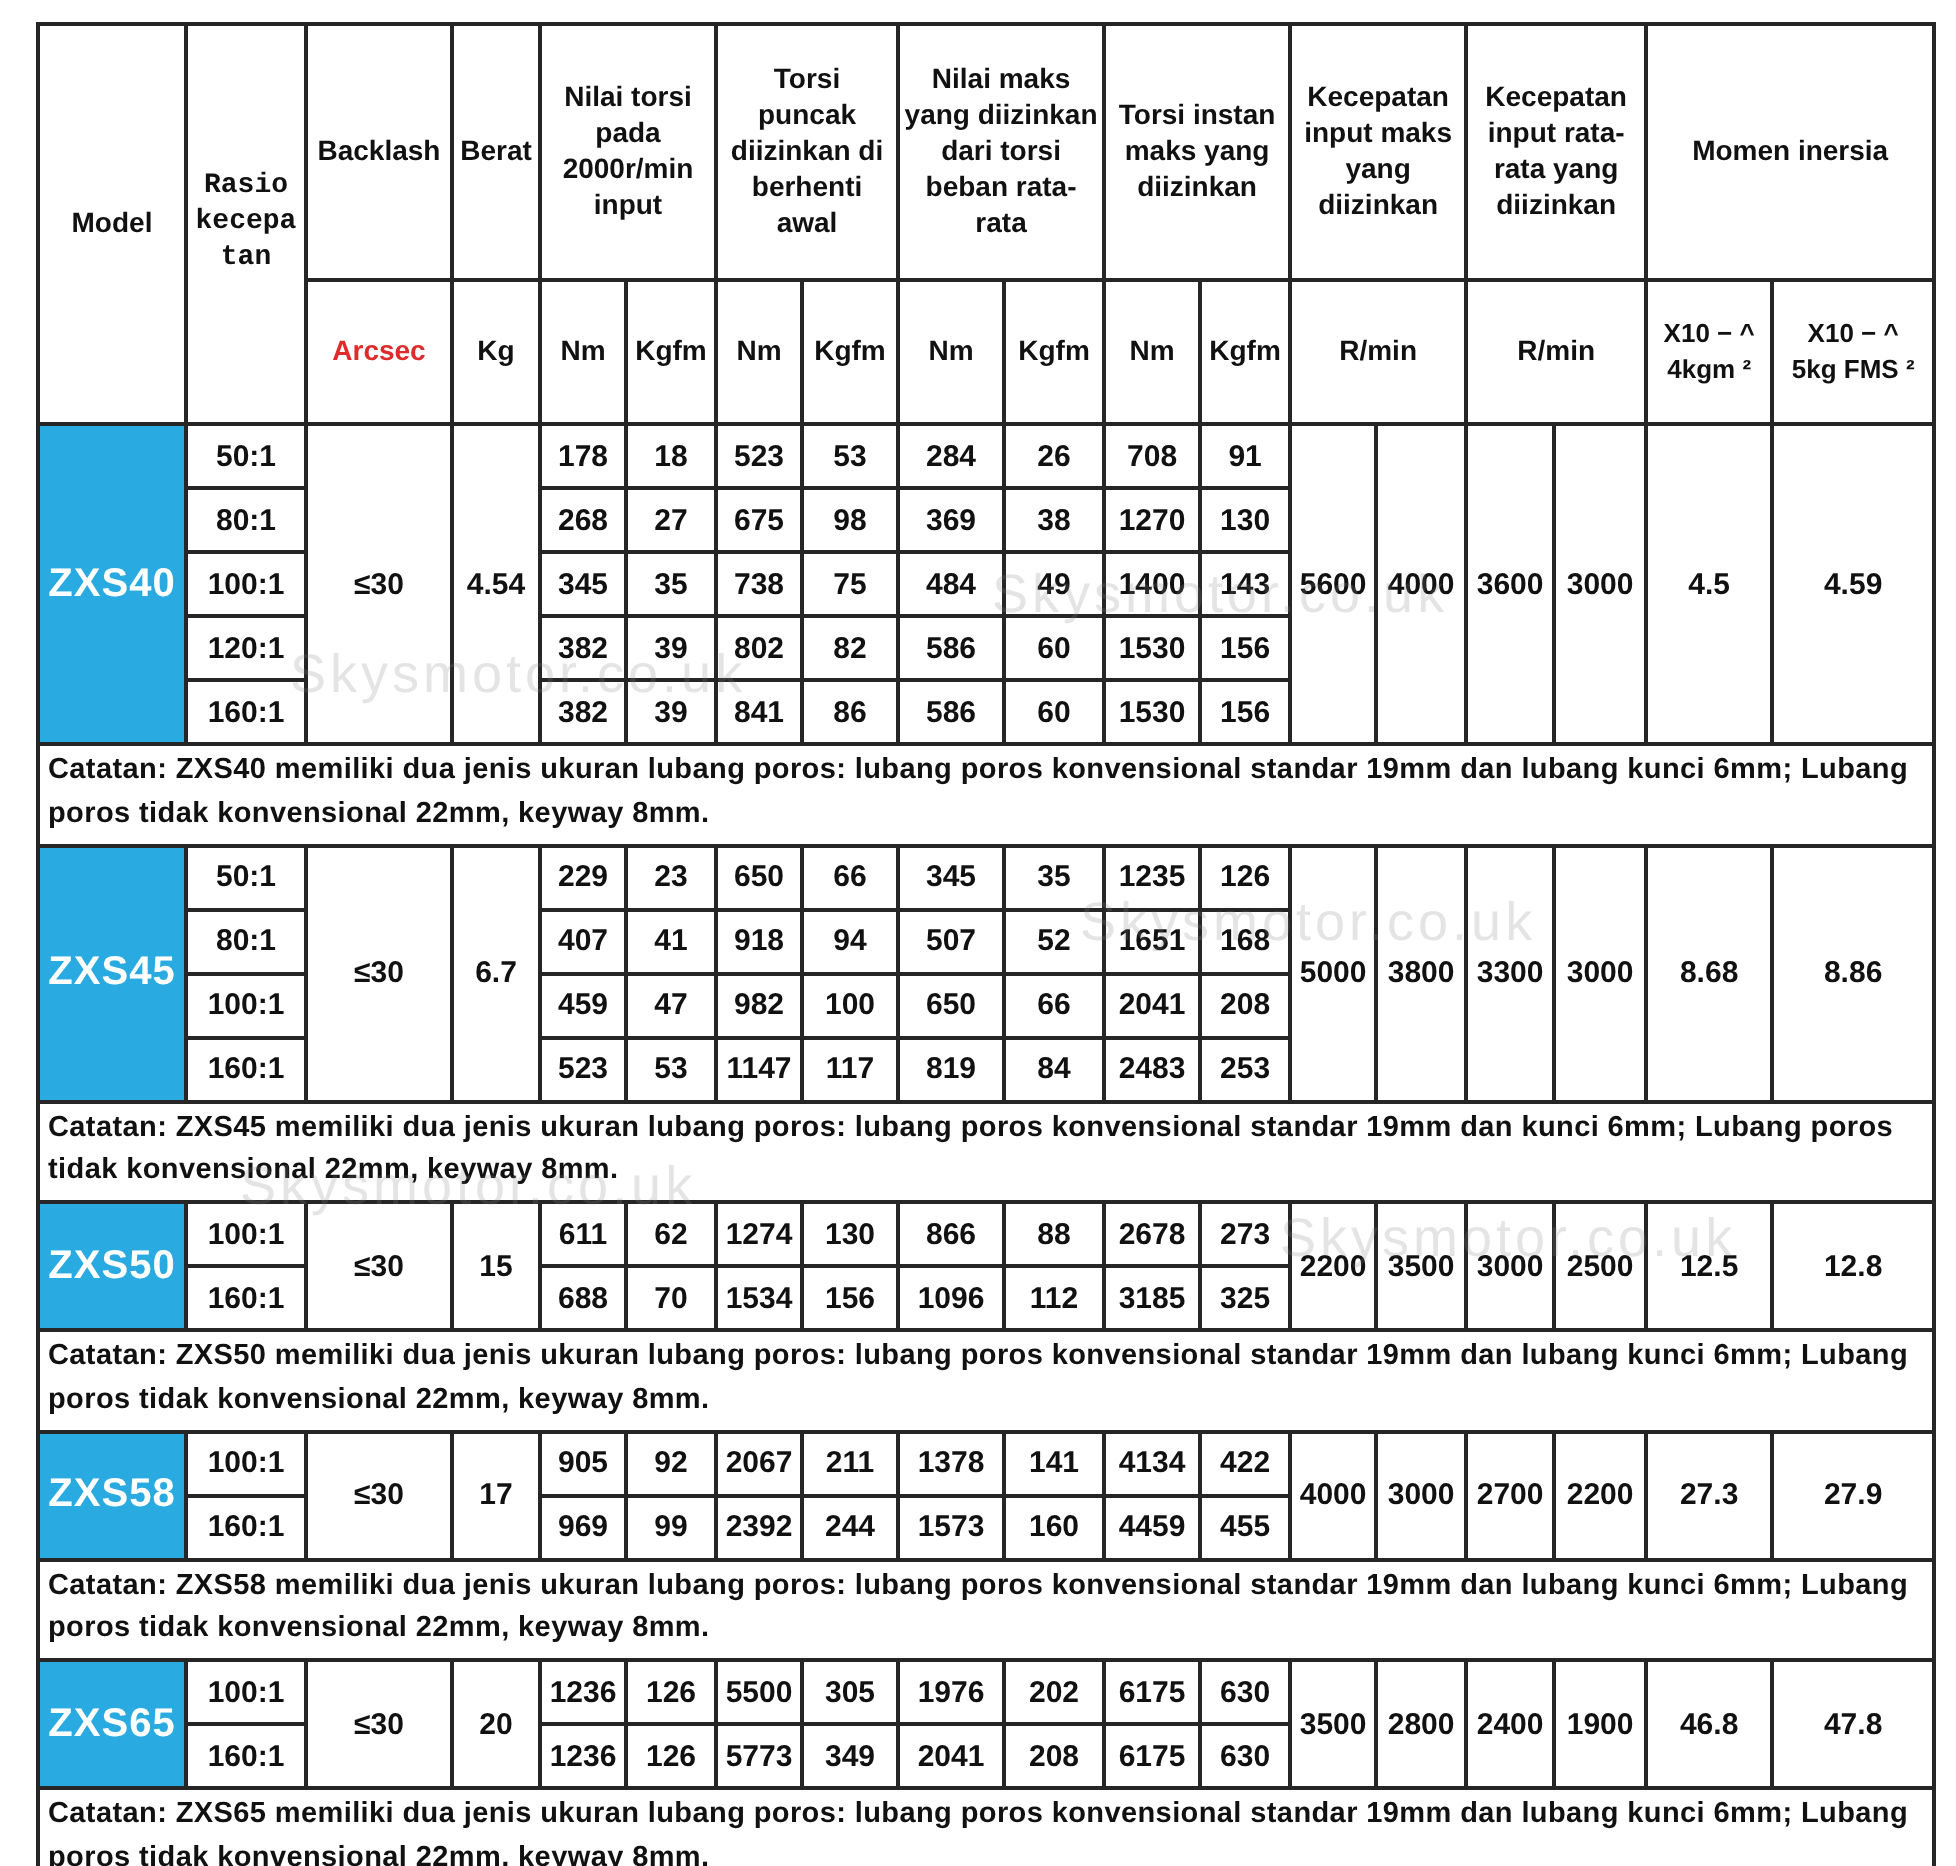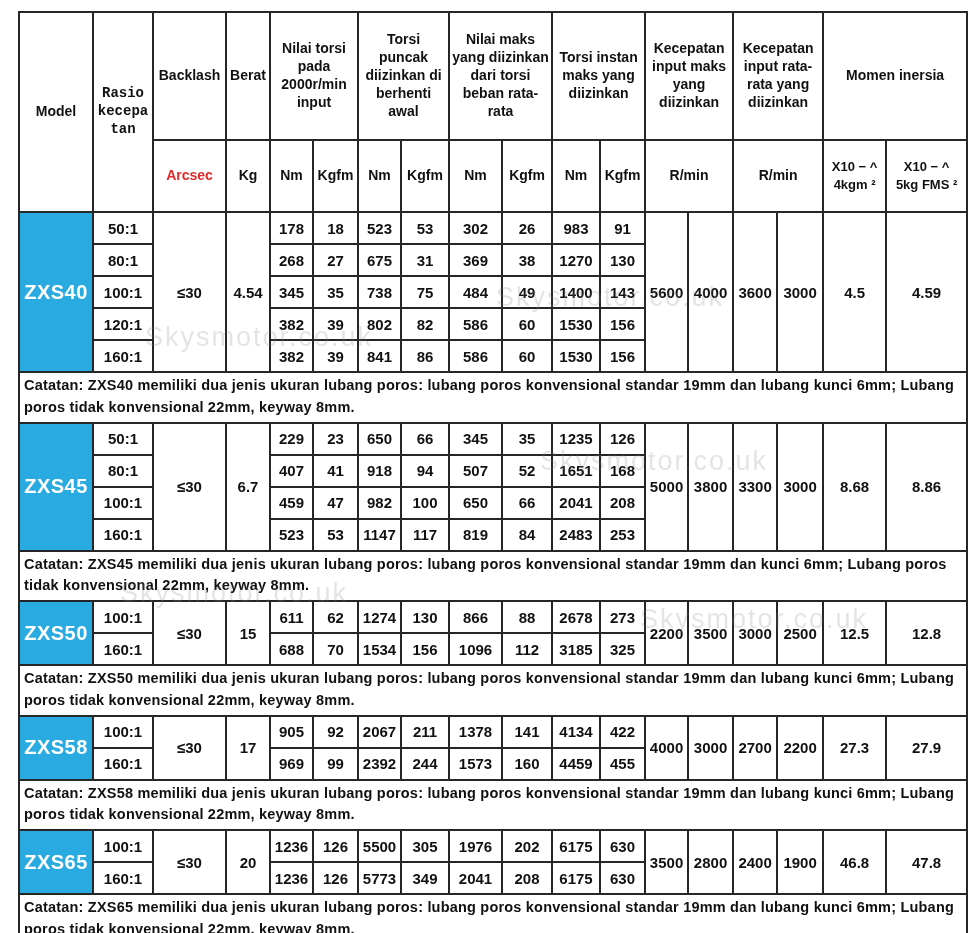--- a/index.html
+++ b/index.html
@@ -111,37 +111,37 @@
     <tbody>
         <tr class="d">
           <td class="model" rowspan="5">ZXS40</td>
           <td class="num">50:1</td>
           <td class="num" rowspan="5">≤30</td>
           <td class="num" rowspan="5">4.54</td>
           <td class="num">178</td>
           <td class="num">18</td>
           <td class="num">523</td>
           <td class="num">53</td>
-          <td class="num">302</td>
+          <td class="num">284</td>
           <td class="num">26</td>
-          <td class="num">983</td>
+          <td class="num">708</td>
           <td class="num">91</td>
           <td class="num" rowspan="5">5600</td>
           <td class="num" rowspan="5">4000</td>
           <td class="num" rowspan="5">3600</td>
           <td class="num" rowspan="5">3000</td>
           <td class="num" rowspan="5">4.5</td>
           <td class="num" rowspan="5">4.59</td>
         </tr>
         <tr class="d">
           <td class="num">80:1</td>
           <td class="num">268</td>
           <td class="num">27</td>
           <td class="num">675</td>
-          <td class="num">31</td>
+          <td class="num">98</td>
           <td class="num">369</td>
           <td class="num">38</td>
           <td class="num">1270</td>
           <td class="num">130</td>
         </tr>
         <tr class="d">
           <td class="num">100:1</td>
           <td class="num">345</td>
           <td class="num">35</td>
           <td class="num">738</td>

